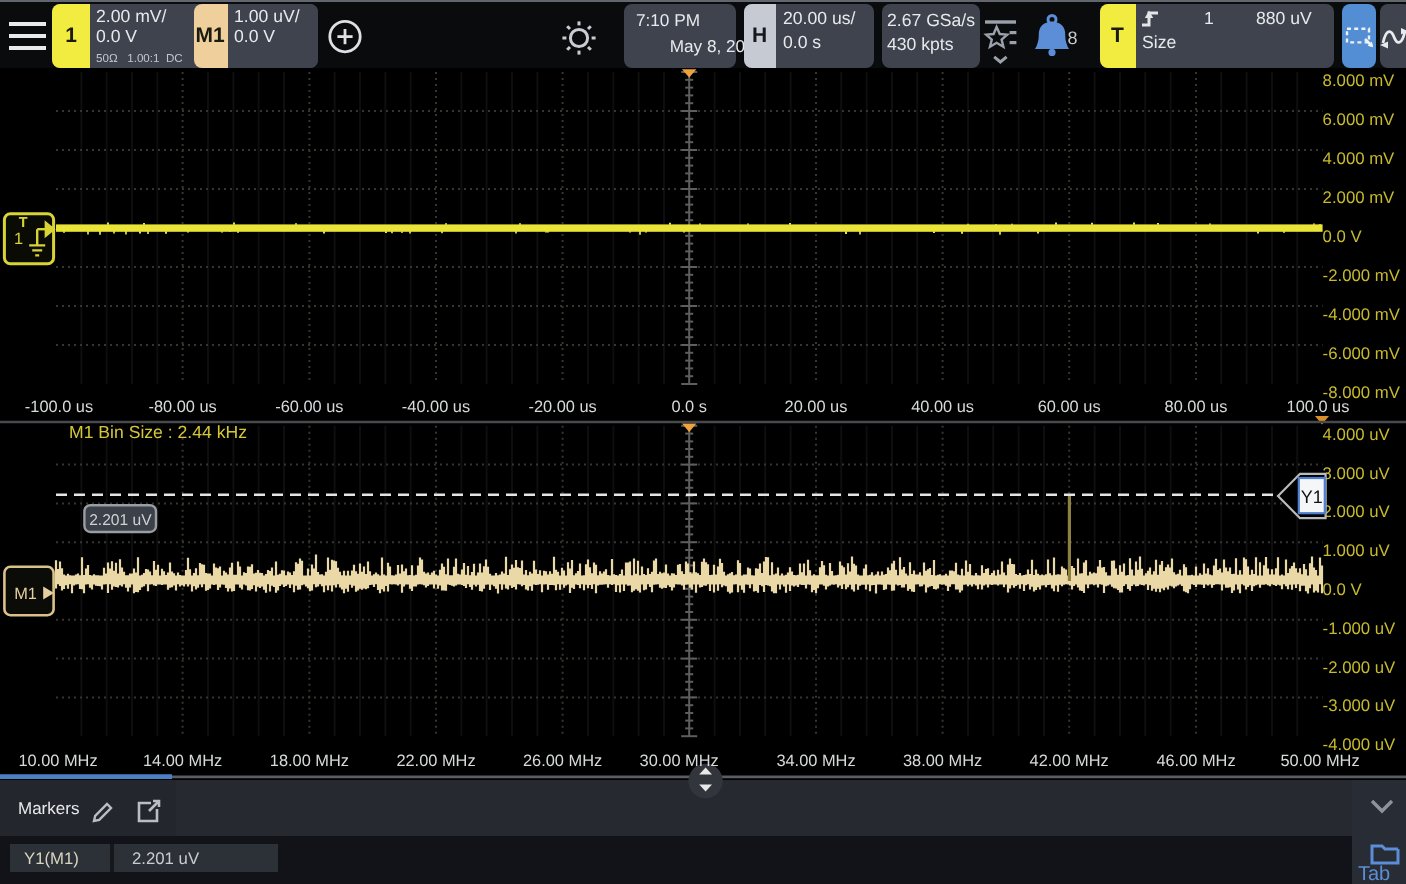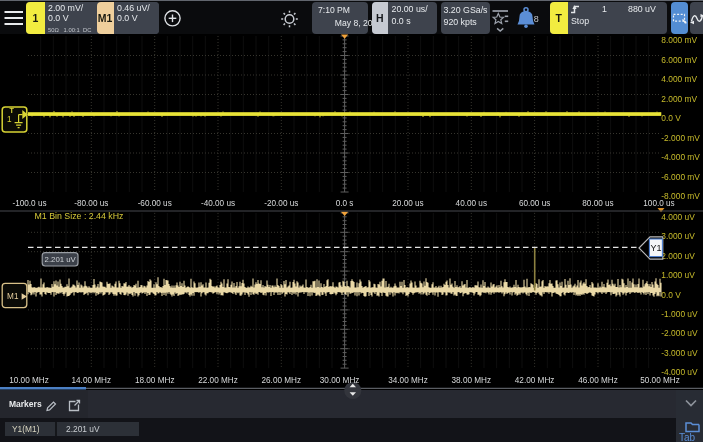--- a/index.html
+++ b/index.html
@@ -10,21 +10,21 @@
 .grp { position:absolute; top:1px; height:32px; background:#3e434d; border-radius:4px; }
 .num { position:absolute; top:1px; height:32px; line-height:32px; text-align:center;
   font-size:10.5px; font-weight:bold; color:#1a1a10; }
 .t1 { position:absolute; font-size:8.8px; color:#e7eaed; white-space:pre; }
 .t2 { position:absolute; font-size:5.8px; color:#c2c6cc; white-space:pre; }
 .tc { position:absolute; text-align:center; font-size:8.6px; color:#e7eaed; white-space:nowrap; }
 #scope { position:absolute; left:0; top:0; width:703px; height:442px; }
 #mbar { position:absolute; left:0; top:390px; width:703px; height:27.5px; background:#272931; }
 #mbot { position:absolute; left:0; top:417.5px; width:703px; height:24.5px; background:#121318; }
 #mtab { position:absolute; left:0; top:390px; width:88px; height:27.5px; background:#24262d; }
-.mtx { position:absolute; font-size:8.5px; color:#e8eaec;font-weight:bold; }
+.mtx { position:absolute; font-size:8.5px; color:#e8eaec; }
 #rstrip { position:absolute; left:676px; top:390px; width:27px; height:52px; background:#282c34; }
 #chip { position:absolute; left:5px; top:421.5px; width:134px; height:14px; background:#2c3037; }
 </style></head>
 <body>
 <div id="stage">
 <div id="scope"><svg width="703" height="442" viewBox="0 0 703 442" font-family="Liberation Sans, sans-serif">
 <path d="M40.7 36.0V192.0M40.7 212.9V368.1M53.3 36.0V192.0M53.3 212.9V368.1M66.0 36.0V192.0M66.0 212.9V368.1M78.7 36.0V192.0M78.7 212.9V368.1M104.0 36.0V192.0M104.0 212.9V368.1M116.7 36.0V192.0M116.7 212.9V368.1M129.3 36.0V192.0M129.3 212.9V368.1M142.0 36.0V192.0M142.0 212.9V368.1M167.3 36.0V192.0M167.3 212.9V368.1M180.0 36.0V192.0M180.0 212.9V368.1M192.7 36.0V192.0M192.7 212.9V368.1M205.3 36.0V192.0M205.3 212.9V368.1M230.7 36.0V192.0M230.7 212.9V368.1M243.3 36.0V192.0M243.3 212.9V368.1M256.0 36.0V192.0M256.0 212.9V368.1M268.7 36.0V192.0M268.7 212.9V368.1M294.0 36.0V192.0M294.0 212.9V368.1M306.7 36.0V192.0M306.7 212.9V368.1M319.3 36.0V192.0M319.3 212.9V368.1M332.0 36.0V192.0M332.0 212.9V368.1M357.3 36.0V192.0M357.3 212.9V368.1M370.0 36.0V192.0M370.0 212.9V368.1M382.6 36.0V192.0M382.6 212.9V368.1M395.3 36.0V192.0M395.3 212.9V368.1M420.6 36.0V192.0M420.6 212.9V368.1M433.3 36.0V192.0M433.3 212.9V368.1M446.0 36.0V192.0M446.0 212.9V368.1M458.6 36.0V192.0M458.6 212.9V368.1M484.0 36.0V192.0M484.0 212.9V368.1M496.6 36.0V192.0M496.6 212.9V368.1M509.3 36.0V192.0M509.3 212.9V368.1M522.0 36.0V192.0M522.0 212.9V368.1M547.3 36.0V192.0M547.3 212.9V368.1M560.0 36.0V192.0M560.0 212.9V368.1M572.6 36.0V192.0M572.6 212.9V368.1M585.3 36.0V192.0M585.3 212.9V368.1M610.6 36.0V192.0M610.6 212.9V368.1M623.3 36.0V192.0M623.3 212.9V368.1M636.0 36.0V192.0M636.0 212.9V368.1M648.6 36.0V192.0M648.6 212.9V368.1" stroke="#0e0e0e" stroke-width="1"></path>
 <line x1="28.0" y1="55.5" x2="661.3" y2="55.5" stroke="#36352e" stroke-width="1" stroke-dasharray="1 2"></line>
 <line x1="28.0" y1="232.3" x2="661.3" y2="232.3" stroke="#36352e" stroke-width="1" stroke-dasharray="1 2"></line>
 <line x1="28.0" y1="75.0" x2="661.3" y2="75.0" stroke="#36352e" stroke-width="1" stroke-dasharray="1 2"></line>
@@ -244,43 +244,43 @@
 </svg>
 <div class="grp" style="left:26px;width:133px"></div>
 <div style="position:absolute;left:26px;top:1px;width:19px;height:32px;background:#f2ec40;border-radius:4px 0 0 4px"></div>
 <div class="num" style="left:26px;width:19px">1</div>
 <div class="t1" style="left:48px;top:1.5px">2.00 mV/</div>
 <div class="t1" style="left:48px;top:11.5px">0.0 V</div>
 <div class="t2" style="left:48px;top:25.5px">50Ω&nbsp;&nbsp;&nbsp;1.00:1&nbsp;&nbsp;DC</div>
 <div class="grp" style="left:96.5px;width:62.5px"></div>
 <div style="position:absolute;left:96.5px;top:1px;width:17px;height:32px;background:#efcf9c;border-radius:4px 0 0 4px"></div>
 <div class="num" style="left:96.5px;width:17px;font-size:10.5px">M1</div>
-<div class="t1" style="left:117px;top:1.5px">0.46 uV/</div>
+<div class="t1" style="left:117px;top:1.5px">1.00 uV/</div>
 <div class="t1" style="left:117px;top:11.5px">0.0 V</div>
 <div style="position:absolute;left:312px;top:1px;width:55.5px;height:32px;background:#3e434d;border-radius:4px;"></div>
 <div class="tc" style="left:312px;width:44px;top:4px">7:10 PM</div>
 <div class="tc" style="left:319px;width:79px;top:17px">May 8, 2024</div>
 <div class="grp" style="left:371.5px;width:65.5px"></div>
 <div style="position:absolute;left:371.5px;top:1px;width:16.5px;height:32px;background:#c6cad2;border-radius:4px 0 0 4px"></div>
 <div class="num" style="left:371.5px;width:16.5px;color:#15181c">H</div>
 <div class="t1" style="left:391.5px;top:2.5px">20.00 us/</div>
 <div class="t1" style="left:391.5px;top:15px">0.0 s</div>
 <div style="position:absolute;left:440.5px;top:1px;width:49.5px;height:32px;background:#3e434d;border-radius:4px;"></div>
-<div class="t1" style="left:443.5px;top:3.5px">3.20 GSa/s</div>
-<div class="t1" style="left:443.5px;top:16px">920 kpts</div>
+<div class="t1" style="left:443.5px;top:3.5px">2.67 GSa/s</div>
+<div class="t1" style="left:443.5px;top:16px">430 kpts</div>
 <div class="grp" style="left:550px;width:117px"></div>
 <div style="position:absolute;left:550px;top:1px;width:17.5px;height:32px;background:#f2ec40;border-radius:4px 0 0 4px"></div>
 <div class="num" style="left:550px;width:17.5px">T</div>
 <svg width="20" height="14" style="position:absolute;left:568px;top:2px">
         <path d="M3 9.5 H6.5 V3.5 H11" fill="none" stroke="#e3e6e9" stroke-width="1.5"></path>
         <polygon points="6.5,2.2 4.4,6 8.6,6" fill="#e3e6e9"></polygon>
       </svg>
 <div class="t1" style="left:602px;top:3px">1</div>
 <div class="t1" style="left:628px;top:3px">880 uV</div>
-<div class="t1" style="left:571px;top:15px">Stop</div>
+<div class="t1" style="left:571px;top:15px">Size</div>
 <div style="position:absolute;left:671px;top:1px;width:17.3px;height:32px;background:#538dd3;border-radius:4px;"></div>
 <svg width="20" height="34" style="position:absolute;left:671px;top:0">
         <rect x="2.5" y="13.4" width="11" height="6.8" fill="none" stroke="#eef2f6" stroke-width="1.2" stroke-dasharray="2 1.6"></rect>
         <line x1="11.5" y1="18.5" x2="15" y2="22" stroke="#eef2f6" stroke-width="1.3"></line>
         <polygon points="15.6,22.6 12.8,21.9 14.9,19.8" fill="#eef2f6"></polygon>
       </svg>
 <div style="position:absolute;left:689.5px;top:1px;width:16px;height:32px;background:#3e434d;border-radius:4px;"></div>
 <svg width="14" height="34" style="position:absolute;left:689.5px;top:0">
         <path d="M1.5 20.5 C3 13.5 5.5 13.5 7 17.5 C8.5 21.5 11 21.5 12.5 14.5" fill="none" stroke="#e8ebee" stroke-width="1.4"></path>
         <polygon points="0,21.5 4,19.8 4,23.2" fill="#e8ebee"></polygon>

